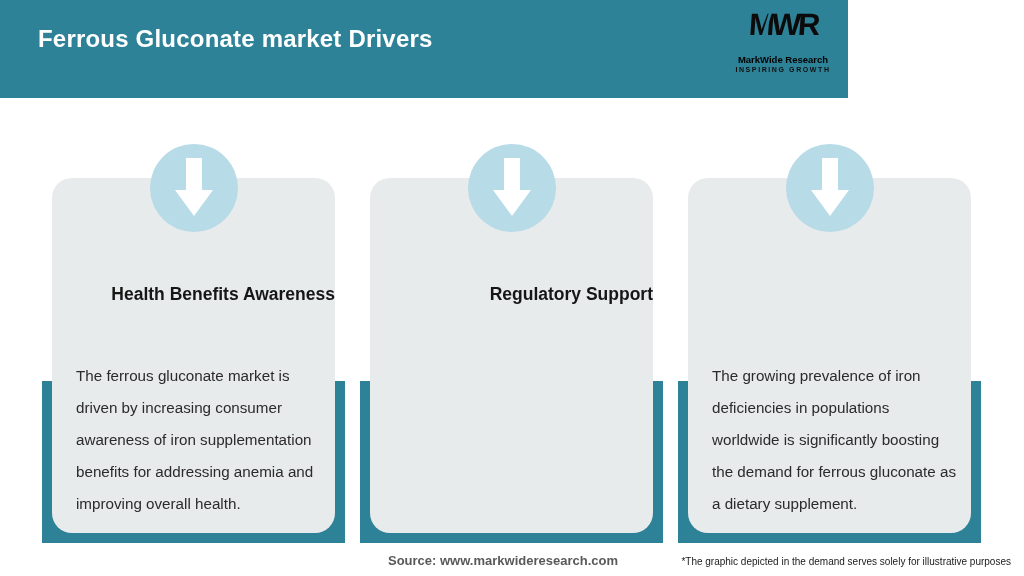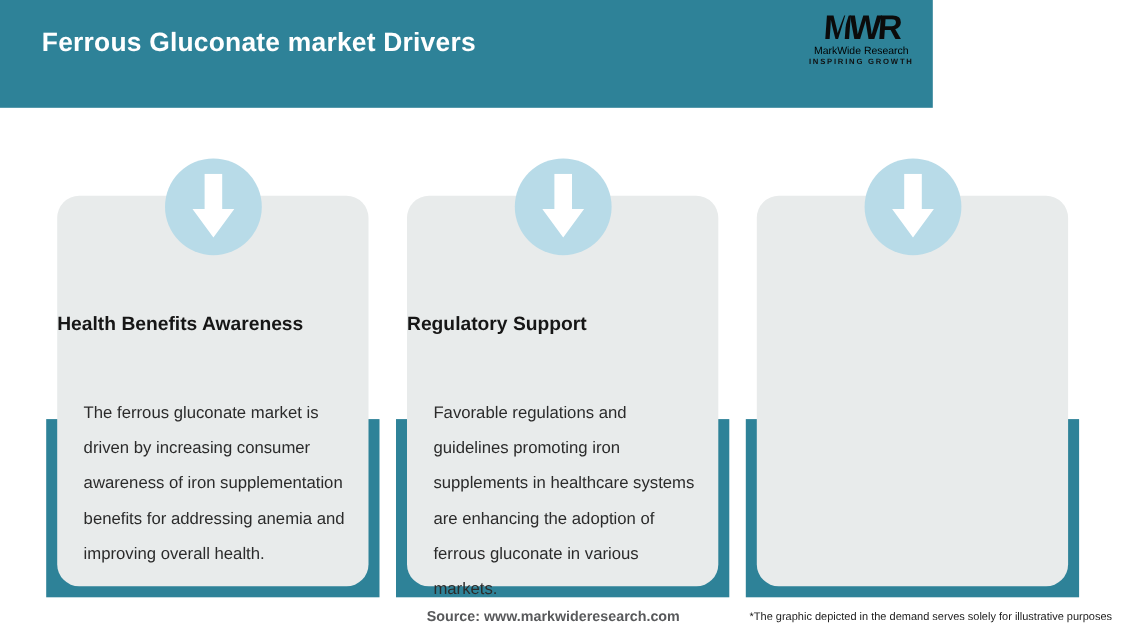--- a/index.html
+++ b/index.html
@@ -28,21 +28,21 @@
   .logo-monogram {
     position: relative; display: inline-block;
     font-size: 31px; font-weight: bold; letter-spacing: -3px;
     color: #0b0b0b; line-height: 31px; transform: skewX(-4deg);
   }
   .logo-slash {
     position: absolute; left: 33px; top: 3px; width: 3px; height: 27px;
     background: #2e8298; transform: rotate(17deg);
   }
   .logo-name {
-    font-size: 9.5px; font-weight: normal; color: #000000; margin-top: 1px;
+    font-size: 9.5px; font-weight: bold; color: #000000; margin-top: 14px;
     white-space: nowrap;
   }
   .logo-tagline {
     font-size: 7px; font-weight: bold; color: #101010; letter-spacing: 1.6px;
     margin-top: 1px; white-space: nowrap;
   }
 
   
   .col { position: absolute; top: 144px; width: 303px; height: 400px; }
   .col-1 { left: 42px; }
@@ -58,21 +58,21 @@
     background: #e8ebeb; border-radius: 20px;
   }
   .badge {
     position: absolute; top: 0; left: 50%; margin-left: -44px;
     width: 88px; height: 88px; border-radius: 50%;
     background: #b8dbe8; display: flex; align-items: center; justify-content: center;
   }
   .badge svg { display: block; margin-top: 2px; }
   .card-title {
     position: absolute; top: 106px; left: 0; right: 0;
-    text-align: left; font-size: 17.5px; font-weight: bold; color: #161616;
+    text-align: right; font-size: 17.5px; font-weight: bold; color: #161616;
   }
   .card-body {
     position: absolute; top: 182px; left: 24px; right: 15px;
     font-size: 15.2px; line-height: 32px; color: #2b2b2b;
   }
 
   
   .source {
     position: absolute; top: 553px; left: 0; width: 1024px;
     text-align: center; transform: translateX(-9px);
@@ -110,34 +110,34 @@
           <path d="M16 0 h16 v32 h11 L24 58 L5 32 h11 Z" fill="#ffffff"></path>
         </svg>
       </span>
     </div>
   </div>
 
   <div class="col col-2">
     <div class="band"></div>
     <div class="card">
       <div class="card-title">Regulatory Support</div>
-      <div class="card-body">Favorable regulations and guidelines promoting iron supplements in healthcare systems are enhancing the adoption of ferrous gluconate in various markets.</div>
     </div>
     <div class="badge">
       <span>
         <svg width="48" height="62" viewBox="0 0 48 62">
           <path d="M16 0 h16 v32 h11 L24 58 L5 32 h11 Z" fill="#ffffff"></path>
         </svg>
       </span>
     </div>
   </div>
 
   <div class="col col-3">
     <div class="band"></div>
     <div class="card">
+      <div class="card-body">The growing prevalence of iron deficiencies in populations worldwide is significantly boosting the demand for ferrous gluconate as a dietary supplement.</div>
     </div>
     <div class="badge">
       <span>
         <svg width="48" height="62" viewBox="0 0 48 62">
           <path d="M16 0 h16 v32 h11 L24 58 L5 32 h11 Z" fill="#ffffff"></path>
         </svg>
       </span>
     </div>
   </div>
 

